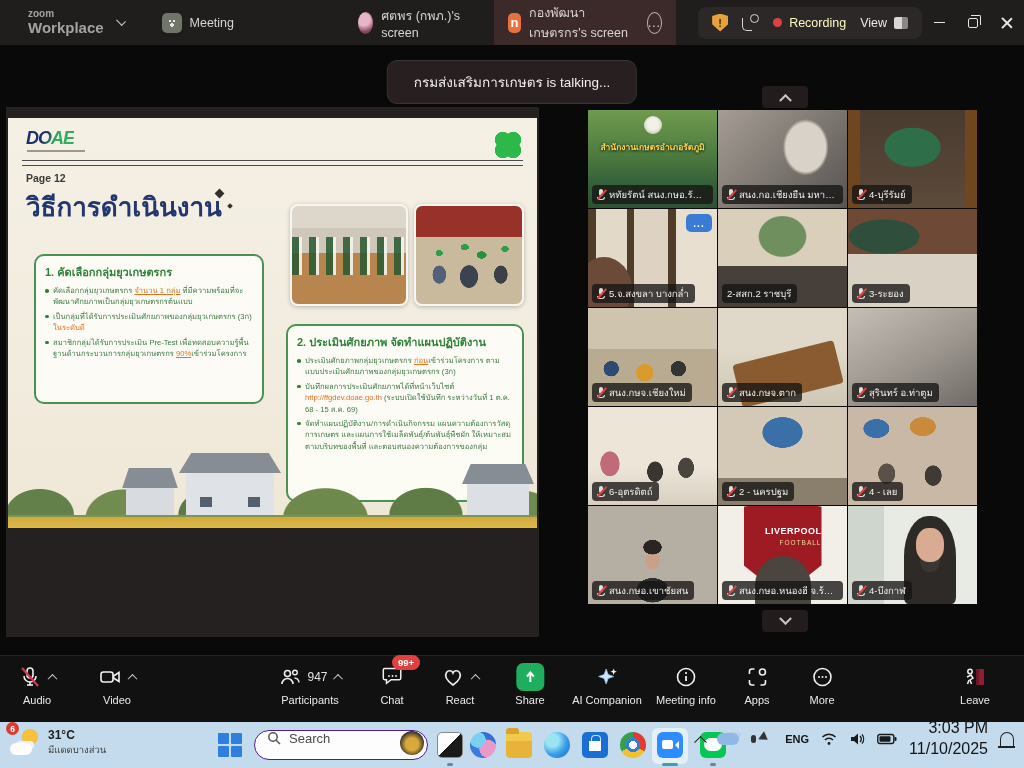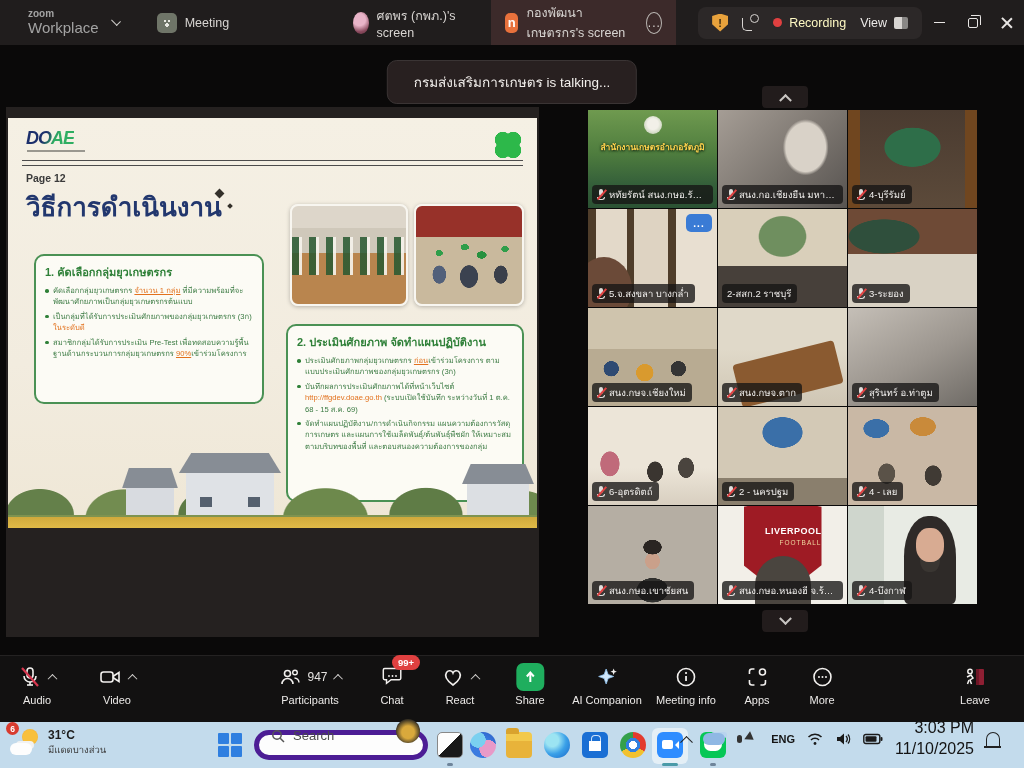--- a/index.html
+++ b/index.html
@@ -4,21 +4,21 @@
 <style>
   * { margin:0; padding:0; box-sizing:border-box; }
   html,body { width:1024px; height:768px; overflow:hidden; background:#000;
               font-family:"Liberation Sans", sans-serif; }
 
   
   #titlebar { position:absolute; left:0; top:0; width:1024px; height:45px;
               background:#201d1d; display:flex; align-items:center; }
   .brand { margin-left:28px; color:#a3a3a3; line-height:1.05; cursor:default; }
   .brand .b1 { font-size:10px; font-weight:600; }
-  .brand .b2 { font-size:15px; font-weight:400; }
+  .brand .b2 { font-size:15px; font-weight:700; }
   .chev-dn { width:8px; height:8px; border-left:1.5px solid #cfcdcb; border-bottom:1.5px solid #cfcdcb;
              transform:rotate(-45deg); display:inline-block; margin:0 0 3px 14px; }
   .tab { display:flex; align-items:center; gap:8px; color:#d8d5d2; font-size:12.5px;
          padding:0 14px; height:45px; }
   .tab.meeting { margin-left:24px; }
   .micon { width:20px; height:20px; border-radius:5px; background:#6f7568;
            display:flex; align-items:center; justify-content:center; }
   .micon i { width:10px; height:10px; background:
       radial-gradient(3px 3px at 30% 30%, #e8e8e2 0 50%, transparent 51%),
       radial-gradient(3px 3px at 70% 30%, #e8e8e2 0 50%, transparent 51%),
@@ -240,21 +240,21 @@
                 background:#fdfdfd; box-shadow:4px -4px 0 -2px #f2f2f2; }
   .wbadge { position:absolute; left:-4px; top:-5px; min-width:13px; height:13px; border-radius:7px;
             background:#d83b2f; color:#fff; font-size:8.5px; font-weight:700;
             display:flex; align-items:center; justify-content:center; padding:0 3px; }
   .wtxt .t1 { font-size:12px; font-weight:700; color:#1c1c1c; }
   .wtxt .t2 { font-size:9.5px; color:#3c3c3c; }
   #startbtn { position:absolute; left:218px; top:11px; width:24px; height:24px; display:grid;
               grid-template-columns:11px 11px; grid-auto-rows:11px; gap:2px; }
   #startbtn b { background:#2f7fe0; border-radius:1px; }
   #searchbox { position:absolute; left:254px; top:8px; width:174px; height:30px; background:#fdfdfd;
-               border:5px solid #4c1d95; border-radius:16px; display:flex; align-items:flex-end; padding:0 3px 12px 12px; }
+               border:1px solid #4c1d95; border-radius:16px; display:flex; align-items:flex-start; padding:0 3px 5px 12px; }
   #searchbox .stext { flex:1; color:#4a4a4a; font-size:13px; margin-left:8px; }
   .searchimg { width:24px; height:24px; border-radius:50%;
                background:radial-gradient(circle at 50% 55%, #d9a93c 0 35%, #3a3324 70%, #15120c 100%); }
   .tbicon { position:absolute; top:10px; width:26px; height:26px; border-radius:5px; }
   .rundot { position:absolute; top:41px; width:6px; height:3px; border-radius:2px; background:#6e849a; }
   #ico-bw { left:437px; background:linear-gradient(135deg,#fdfdfd 0 50%, #1a1a1a 50% 100%); border:1px solid #888; }
   #ico-copilot { left:470px; background:radial-gradient(circle at 30% 30%, #7ad0f0 0 30%, transparent 31%),
                  radial-gradient(circle at 70% 65%, #e89ac8 0 35%, transparent 36%),
                  radial-gradient(circle at 45% 60%, #3a7be0 0 45%, #2a5ac0 100%); border-radius:50%; }
   #ico-folder { left:506px; background:linear-gradient(180deg,#f2c94c 0 35%, #e8b33a 35% 100%); border-radius:4px; }
@@ -277,21 +277,21 @@
   #ico-zoom:before { content:""; position:absolute; left:5px; top:8px; width:11px; height:9px;
                 background:#fff; border-radius:2px; }
   #ico-zoom:after { content:""; position:absolute; right:4px; top:9px; width:0; height:0;
                 border:4px solid transparent; border-right-color:#fff; }
   #zoomline { position:absolute; left:662px; top:41px; width:16px; height:3px; border-radius:2px; background:#4a9aa8; }
   #ico-line { left:700px; background:#06c755; border-radius:6px; }
   #ico-line:before { content:""; position:absolute; left:4px; top:6px; width:18px; height:13px;
                 background:#fff; border-radius:7px; }
   #ico-line:after { content:""; position:absolute; left:8px; bottom:4px; width:0; height:0;
                 border:3px solid transparent; border-top:5px solid #fff; }
-  #tray { position:absolute; right:0; top:0; height:34px; display:flex; align-items:center; gap:12px; padding-right:24px; }
+  #tray { position:absolute; right:0; top:0; height:34px; display:flex; align-items:center; gap:12px; padding-right:10px; }
   .tray-chev { width:9px; height:9px; border-left:1.8px solid #222; border-top:1.8px solid #222;
                transform:rotate(45deg) translate(2px,2px); }
   .cloudico { width:22px; height:12px; border-radius:8px; background:#8fb8e4; box-shadow:5px -4px 0 -3px #b8d4ee; }
   .micloc { display:flex; gap:4px; align-items:center; }
   .micdot { width:5px; height:8px; border-radius:3px; background:#333; }
   .locarr { width:0; height:0; border:5px solid transparent; border-left:8px solid #333; transform:rotate(35deg); }
   .engtxt { font-size:11px; color:#141414; font-weight:600; }
   .clock { text-align:right; font-size:16px; color:#141414; line-height:1.3; }
   .bellico { position:relative; width:14px; height:14px; border:1.6px solid #222; border-bottom:none;
              border-radius:7px 7px 0 0; }

